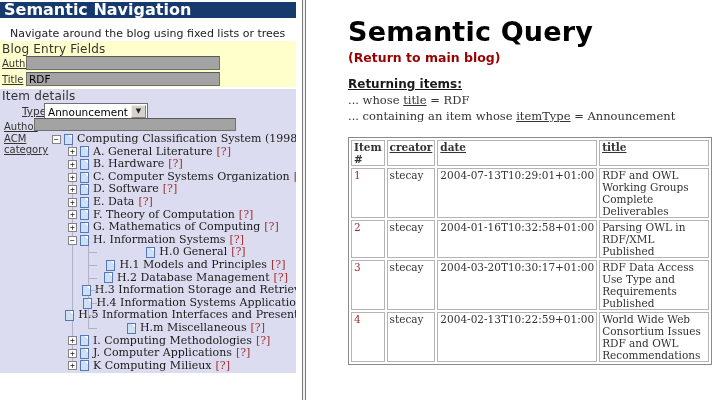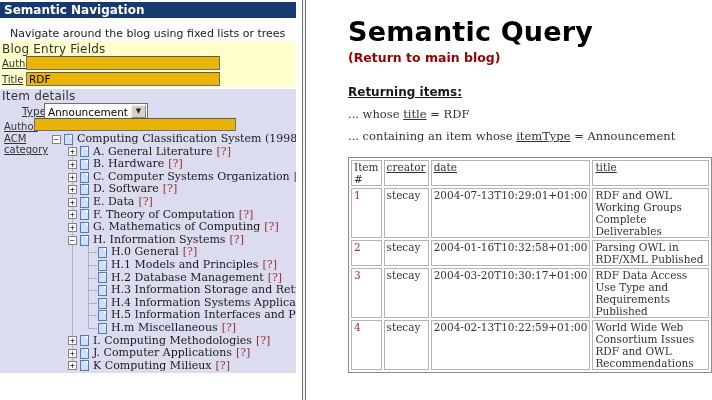--- a/index.html
+++ b/index.html
@@ -7,32 +7,32 @@
   body { font-family:"DejaVu Sans","Liberation Sans",sans-serif; position:relative; }
 
   
   #left-frame { position:absolute; left:0; top:0; width:296px; height:400px; background:#fff; overflow:hidden; }
   #frame-divider { position:absolute; left:302px; top:0; width:4px; height:400px; background:#f0f0f0;
                    border-left:1px solid #7a7a7a; border-right:1px solid #7a7a7a; }
   #right-frame { position:absolute; left:307px; top:0; width:405px; height:400px; overflow:hidden; padding:16px 0 0 41px; }
 
   
   .titlebar { position:absolute; left:0; top:2px; width:332px; height:16px; background:#163a6d;
-              color:#fff; font-size:12px; font-weight:bold; line-height:16px; padding-left:4px; }
+              color:#fff; font-size:16px; font-weight:bold; line-height:16px; padding-left:4px; }
   .subtitle { position:absolute; left:10px; top:27px; font-size:11px; color:#222; }
 
   .box { position:absolute; left:0; width:296px; padding:1px 2px; }
   .box-yellow { top:41px; height:46px; background:#ffffcc; }
   .box-lav    { top:89px; height:284px; background:#dcdcf0; padding:0 0 0 2px; }
 
   .section-heading { font-size:12px; color:#333; letter-spacing:0.2px; }
 
   .field-label { font-size:10px; color:#333; text-decoration:underline; position:absolute; left:2px; cursor:pointer; }
   .text-input { position:absolute; height:14px; border:1px solid #707070; border-top-color:#5a5a5a;
-                background:#eab308; font-size:10.5px; font-family:"DejaVu Sans","Liberation Sans",sans-serif;
+                background:#a3a3a3; font-size:10.5px; font-family:"DejaVu Sans","Liberation Sans",sans-serif;
                 padding:0 2px; }
   #author1-input { left:26px; top:15px; width:194px; }
   #title1-input  { left:26px; top:31px; width:194px; }
 
   .lav-inner { position:relative; height:100%; }
   #type-label { top:16px; font-size:10.5px;margin-left:18px; }
   #author2-label { top:32px; }
   #acm-label { top:44px; width:44px; line-height:11px; }
   .fake-select { position:absolute; left:42px; top:14px; width:104px; height:17px; background:#fff;
                  border:1px solid #707070; font-size:10.5px; display:flex; align-items:center; cursor:default; }
@@ -40,21 +40,21 @@
   .sel-arrow { width:15px; height:13px; margin-right:1px; background:#d6d2ca; border:1px solid #888;
                border-top-color:#eee; border-left-color:#eee; font-size:7px; line-height:11px; text-align:center; color:#222; }
   #author2-input { left:32px; top:29px; width:202px; height:13px; }
 
   
   .tree { position:absolute; left:0; top:44px; width:292px; font-family:"DejaVu Serif","Liberation Serif",serif;
           font-size:11px; color:#1a1a1a; }
   .trow { position:relative; height:12.6px; line-height:12.6px; white-space:nowrap; display:flex; align-items:center; }
   .trow.l0 { padding-left:50px; }
   .trow.l1 { padding-left:66px; }
-  .trow.l2 { padding-left:96px; }
+  .trow.l2 { padding-left:96px;justify-content:center; }
   .exp { display:inline-block; width:9px; height:9px; background:#fff; border:1px solid #848484;
          font-size:8px; line-height:7px; text-align:center; color:#222; margin-right:3px; flex:none;
          font-family:"DejaVu Sans Mono",monospace; cursor:pointer; position:relative; z-index:2; }
   .exp.minus::before { content:"\2212"; }
   .exp.plus::before  { content:"+"; }
   .page-icon { display:inline-block; width:9px; height:11px; margin-right:4px; flex:none; position:relative; z-index:2;
                background:linear-gradient(225deg,#ffffff 0 2.5px,#cfe0f5 2.5px); border:1px solid #5578b8; }
   .tlabel { cursor:pointer; }
   .thelp { color:#a03030; margin-left:4px; cursor:pointer; }
   .trunk { position:absolute; width:1px; background:#b0b0c8; z-index:1; }
@@ -62,30 +62,30 @@
   #trunk-b { left:86px; top:113px; height:83px; }
   .trow.l2::before { content:""; position:absolute; left:86px; top:6px; width:9px; height:1px; background:#b0b0c8; }
 
   .nav-btn { position:absolute; left:1px; top:378px; height:16px; padding:0 4px; font-size:10px;
              font-family:"DejaVu Sans","Liberation Sans",sans-serif; background:#e8e8e8; color:#111;
              border:1px solid #444; box-shadow:inset -1px -1px 0 #888, inset 1px 1px 0 #fff; cursor:pointer;margin-top:32px; }
 
   
   .rq-title { font-size:27px; font-weight:bold; color:#000; letter-spacing:0.2px; }
   .return-link { font-size:12.5px; font-weight:bold; color:#990000; margin-top:3px; cursor:pointer; }
-  .returning { font-size:12px; font-weight:bold; color:#1a1a1a; text-decoration:underline; margin-top:20px; cursor:pointer; }
-  .filter-line { font-family:"DejaVu Serif","Liberation Serif",serif; font-size:11.5px; color:#333; margin-top:8px; }
+  .returning { font-size:12px; font-weight:bold; color:#1a1a1a; text-decoration:underline; margin-top:12px; cursor:pointer; }
+  .filter-line { font-family:"DejaVu Serif","Liberation Serif",serif; font-size:11.5px; color:#333; margin-top:2px; }
   .filter-line .flink { text-decoration:underline; cursor:pointer; }
 
   table.results { margin-top:14px; border-collapse:separate; border-spacing:2px;
                   border:1px solid #8a8a8a; background:#fff;
                   font-family:"DejaVu Serif","Liberation Serif",serif; font-size:10.5px; color:#333;
                   table-layout:auto; }
   .results th, .results td { border:1px solid #b4b4b4; padding:0 2px; vertical-align:top; text-align:left; }
-  .results th { font-weight:normal; }
+  .results th { font-weight:bold; }
   .results th.link-h { text-decoration:underline; cursor:pointer; }
   .col-num { width:30px; }
   .col-creator { width:46px; }
   .col-date { white-space:nowrap; }
   .col-title { width:192px; }
   .item-num { color:#a03030; cursor:pointer; }
 </style>
 </head>
 <body>
 

